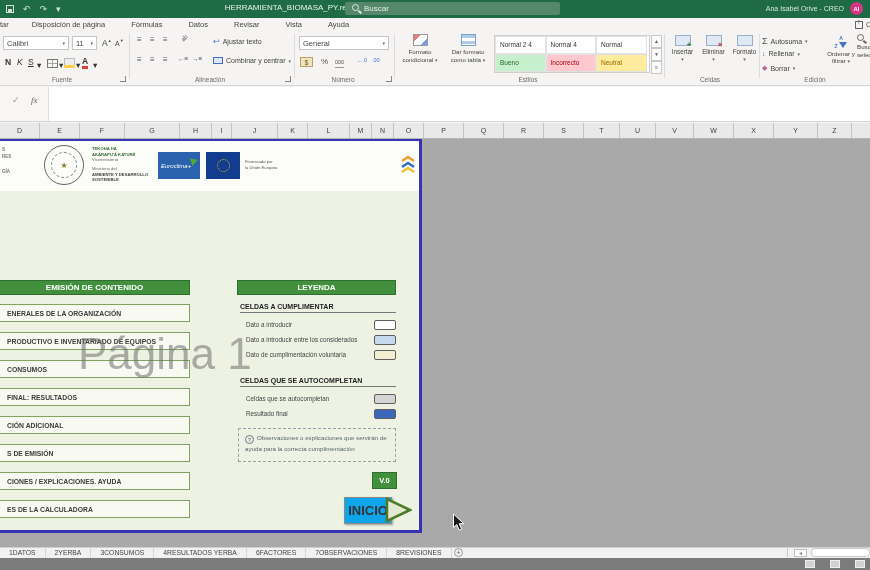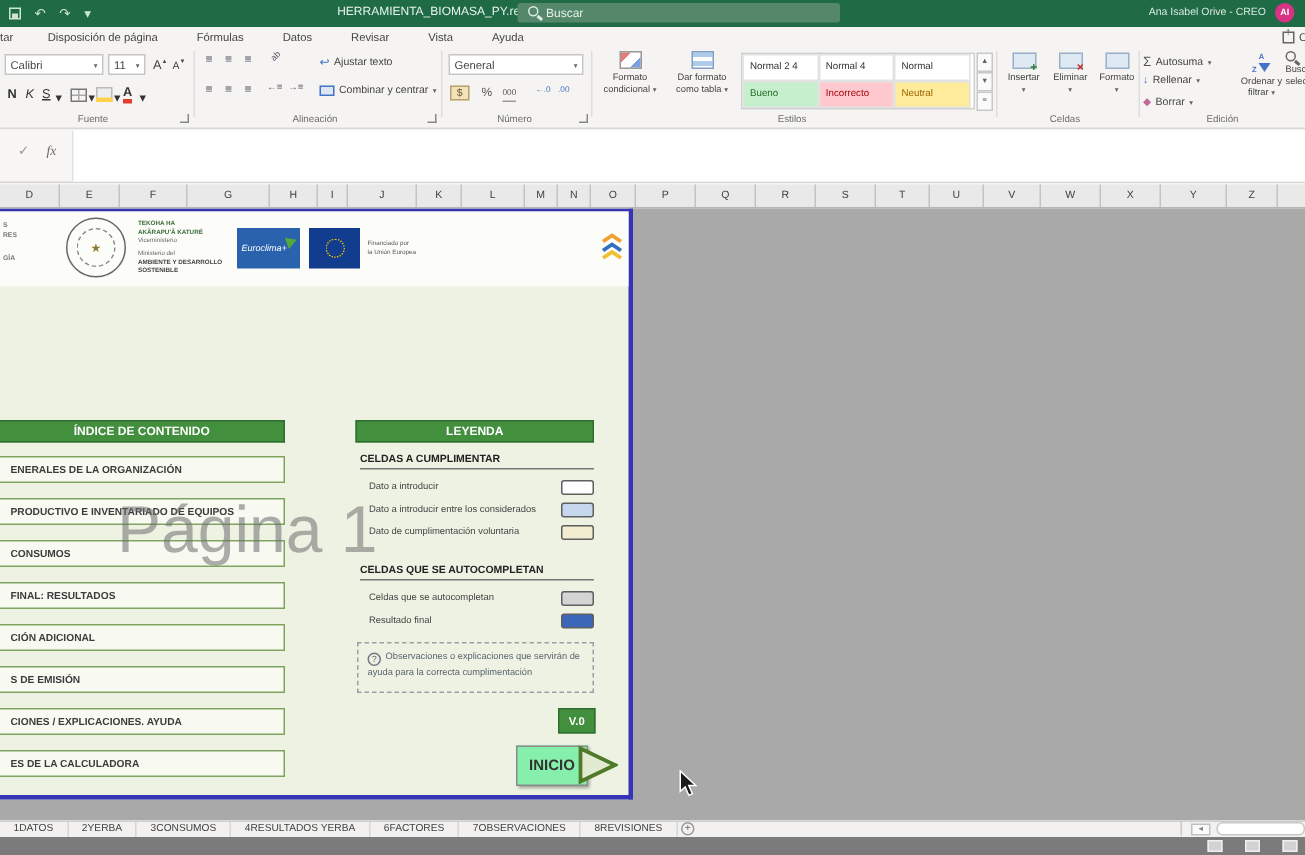--- a/index.html
+++ b/index.html
@@ -150,22 +150,22 @@
   .note-box { position:absolute; left:238px; top:287px; width:158px; height:34px; border:1px dashed #98a0a8;
               font-size:6.2px; color:#5a6470; padding:4px 6px 0 6px; line-height:1.6; }
   .qmark { display:inline-block; width:9px; height:9px; border:1px solid #778; border-radius:50%; font-size:6px;
            text-align:center; line-height:8px; margin-right:3px; vertical-align:-2px; }
 
   .version-bar { position:absolute; left:238px; top:331px; width:130px; height:17px; background:#428f3e; border:1px solid #2e6e2e;
                  color:#fff; font-weight:bold; font-size:9px; text-align:center; line-height:15px; }
   .version-val { position:absolute; left:372px; top:331px; width:25px; height:17px; background:#428f3e; border:1px solid #2e6e2e;
                  color:#fff; font-weight:bold; font-size:7.5px; text-align:center; line-height:15px; }
 
-  .inicio { position:absolute; left:344px; top:356px; width:48px; height:27px; background:#86efac; border:1px solid #8a8a8a;
-            box-shadow:1px 1px 2px rgba(0,0,0,0.35); font-size:10px; font-weight:bold; color:#333;
+  .inicio { position:absolute; left:344px; top:356px; width:48px; height:27px; background:#0ea5e9; border:1px solid #8a8a8a;
+            box-shadow:1px 1px 2px rgba(0,0,0,0.35); font-size:13px; font-weight:bold; color:#333;
             display:flex; align-items:center; justify-content:center; }
   .arrow { position:absolute; left:385px; top:351px; }
 
   .watermark { position:absolute; left:78px; top:160px; font-size:44px; color:#6e6e6e; opacity:0.55; white-space:nowrap;margin-top:28px; }
 
   .cursor { position:absolute; left:452px; top:374px; }
 
   
   .tabbar { position:absolute; left:0; top:547px; width:870px; height:11px; background:#f2f1f0; border-top:1px solid #cfcfcf;
             display:flex; align-items:center; font-size:6.8px; color:#444; }
@@ -438,21 +438,21 @@
           <div>la Unión Europea</div>
         </div>
         <svg class="zigzag" width="14" height="18" viewBox="0 0 14 18">
           <path d="M1 6 L7 2 L13 6" stroke="#f0a030" stroke-width="2.5" fill="none"></path>
           <path d="M1 12 L7 8 L13 12" stroke="#3070c0" stroke-width="2.5" fill="none"></path>
           <path d="M1 17 L7 13 L13 17" stroke="#f0c030" stroke-width="2.5" fill="none"></path>
         </svg>
       </div>
 
 
-      <div class="greenbar idx-hdr">ÍNDICE DE CONTENIDO</div>
+      <div class="greenbar idx-hdr">EMISIÓN DE CONTENIDO</div>
       <div class="idx-list">
 
           <div class="idx-item">ENERALES DE LA ORGANIZACIÓN</div>
 
           <div class="idx-item">PRODUCTIVO E INVENTARIADO DE EQUIPOS</div>
 
           <div class="idx-item">CONSUMOS</div>
 
           <div class="idx-item">FINAL: RESULTADOS</div>
 

